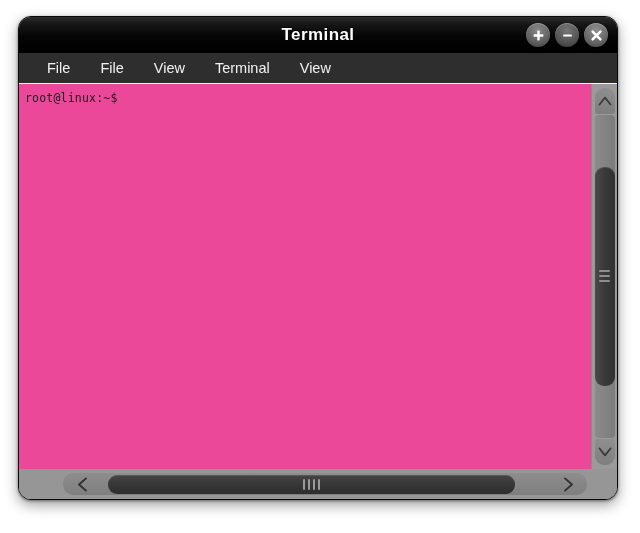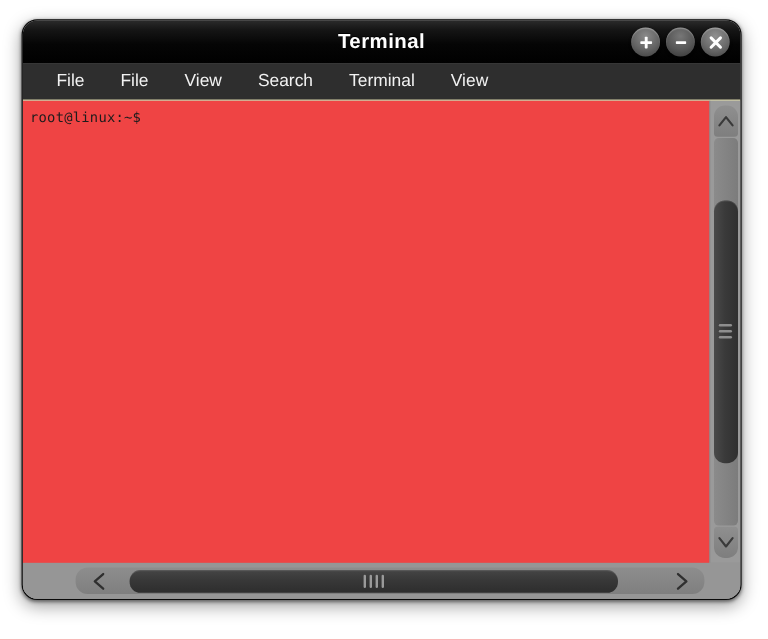--- a/index.html
+++ b/index.html
@@ -128,21 +128,21 @@
 
   .term-row {
     display: flex;
     flex: 1;
     min-height: 0;
   }
 
   .terminal-area {
     flex: 1;
     position: relative;
-    background: #ef4444;
+    background: #ec4899;
     padding: 7px 6px 0 6px;
     overflow: hidden;
     cursor: text;
   }
   .term-line {
     font-family: "DejaVu Sans Mono", "Liberation Mono", monospace;
     font-size: 11.5px;
     color: #1c1c1c;
     line-height: 14px;
     white-space: pre;
@@ -306,21 +306,20 @@
           </svg>
         </div>
 
       </div>
     </div>
 
     <div class="menubar">
       <div class="menu-item">File</div>
       <div class="menu-item">File</div>
       <div class="menu-item">View</div>
-      <div class="menu-item">Search</div>
       <div class="menu-item">Terminal</div>
       <div class="menu-item">View</div>
     </div>
 
     <div class="win-body">
 
       <div class="term-row">
 
         <div class="terminal-area">
           <div class="term-line">root@linux:~$</div>

